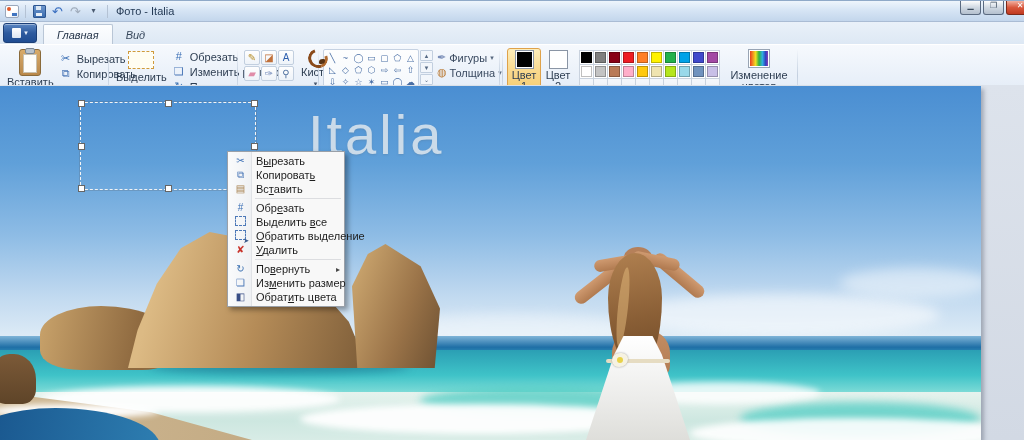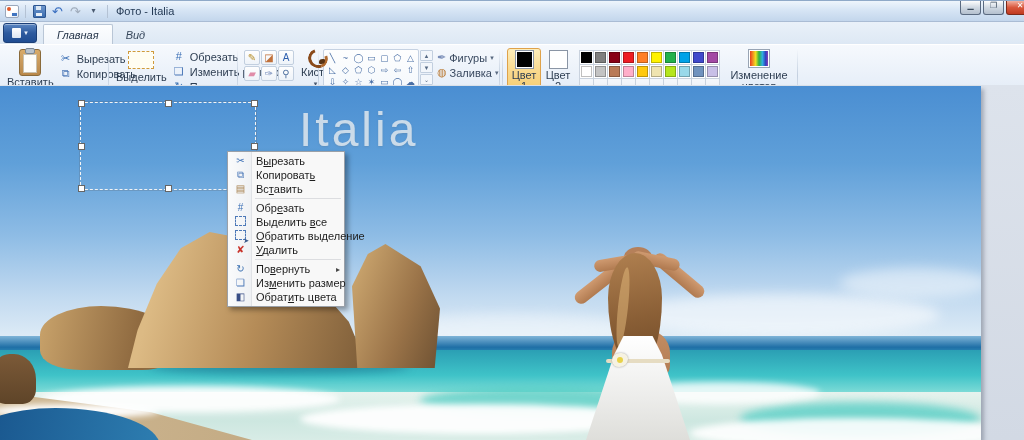--- a/index.html
+++ b/index.html
@@ -135,21 +135,21 @@
   .hair:after{content:"";position:absolute;left:10px;top:14px;width:10px;height:80px;border-radius:50%;
         background:rgba(222,180,120,.55);transform:rotate(6deg);}
   .back{left:44px;top:88px;width:58px;height:52px;background:linear-gradient(#c48e64,#b07a50);border-radius:45% 45% 30% 30%;}
   .strap{width:3px;height:30px;background:#fff;top:96px;}
   .dress{left:18px;top:95px;width:104px;height:104px;background:linear-gradient(#ffffff,#ececea 60%,#dededa);
         clip-path:polygon(36% 0,64% 0,73% 18%,100% 100%,0 100%,27% 18%);}
   .waistband{left:38px;top:118px;width:64px;height:4px;background:#e6dcc2;border-radius:2px;}
   .flower{left:44px;top:112px;width:16px;height:14px;background:#f6f2e2;border-radius:50% 40% 55% 45%;box-shadow:0 0 2px #999;}
   .flower:after{content:"";position:absolute;left:5px;top:4px;width:6px;height:6px;background:#e8d24a;border-radius:50%;}
 
-  .italia{left:299px;top:16px;font-size:48px;letter-spacing:3px;color:rgba(228,235,242,.82);
+  .italia{left:308px;top:16px;font-size:56px;letter-spacing:3px;color:rgba(228,235,242,.82);
         font-family:"Liberation Sans",sans-serif;text-shadow:0 1px 2px rgba(90,120,150,.35);}
 
   
   .selrect{left:80px;top:16px;width:174px;height:86px;border:1px dashed #f4f4f4;
         box-shadow:0 0 0 1px rgba(90,100,110,.25);background:transparent;}
   .hd{width:5px;height:5px;background:#fff;border:1px solid #666;position:absolute;}
 
   
   .ctxmenu{position:absolute;left:227px;top:151px;width:114px;z-index:60;background:#f7f7f7;border:1px solid #9aa0a8;
         box-shadow:3px 3px 5px rgba(0,0,0,.35);padding:2px 1px;
@@ -319,21 +319,21 @@
           <span>⌄</span>
         </div>
         <div class="ofbtns">
           <div class="ofbtn">
             <span class="sico" style="color:#7a8eb8;">✒</span>
             <span>Фигуры</span>
             <span class="dd">▾</span>
           </div>
           <div class="ofbtn">
             <span class="sico" style="color:#b8762e;">◍</span>
-            <span>Заливка</span>
+            <span>Толщина</span>
             <span class="dd">▾</span>
           </div>
         </div>
       </div>
       <div class="glabel">Фигуры</div>
     </div>
 
     <div class="gsep"></div>
 
 

